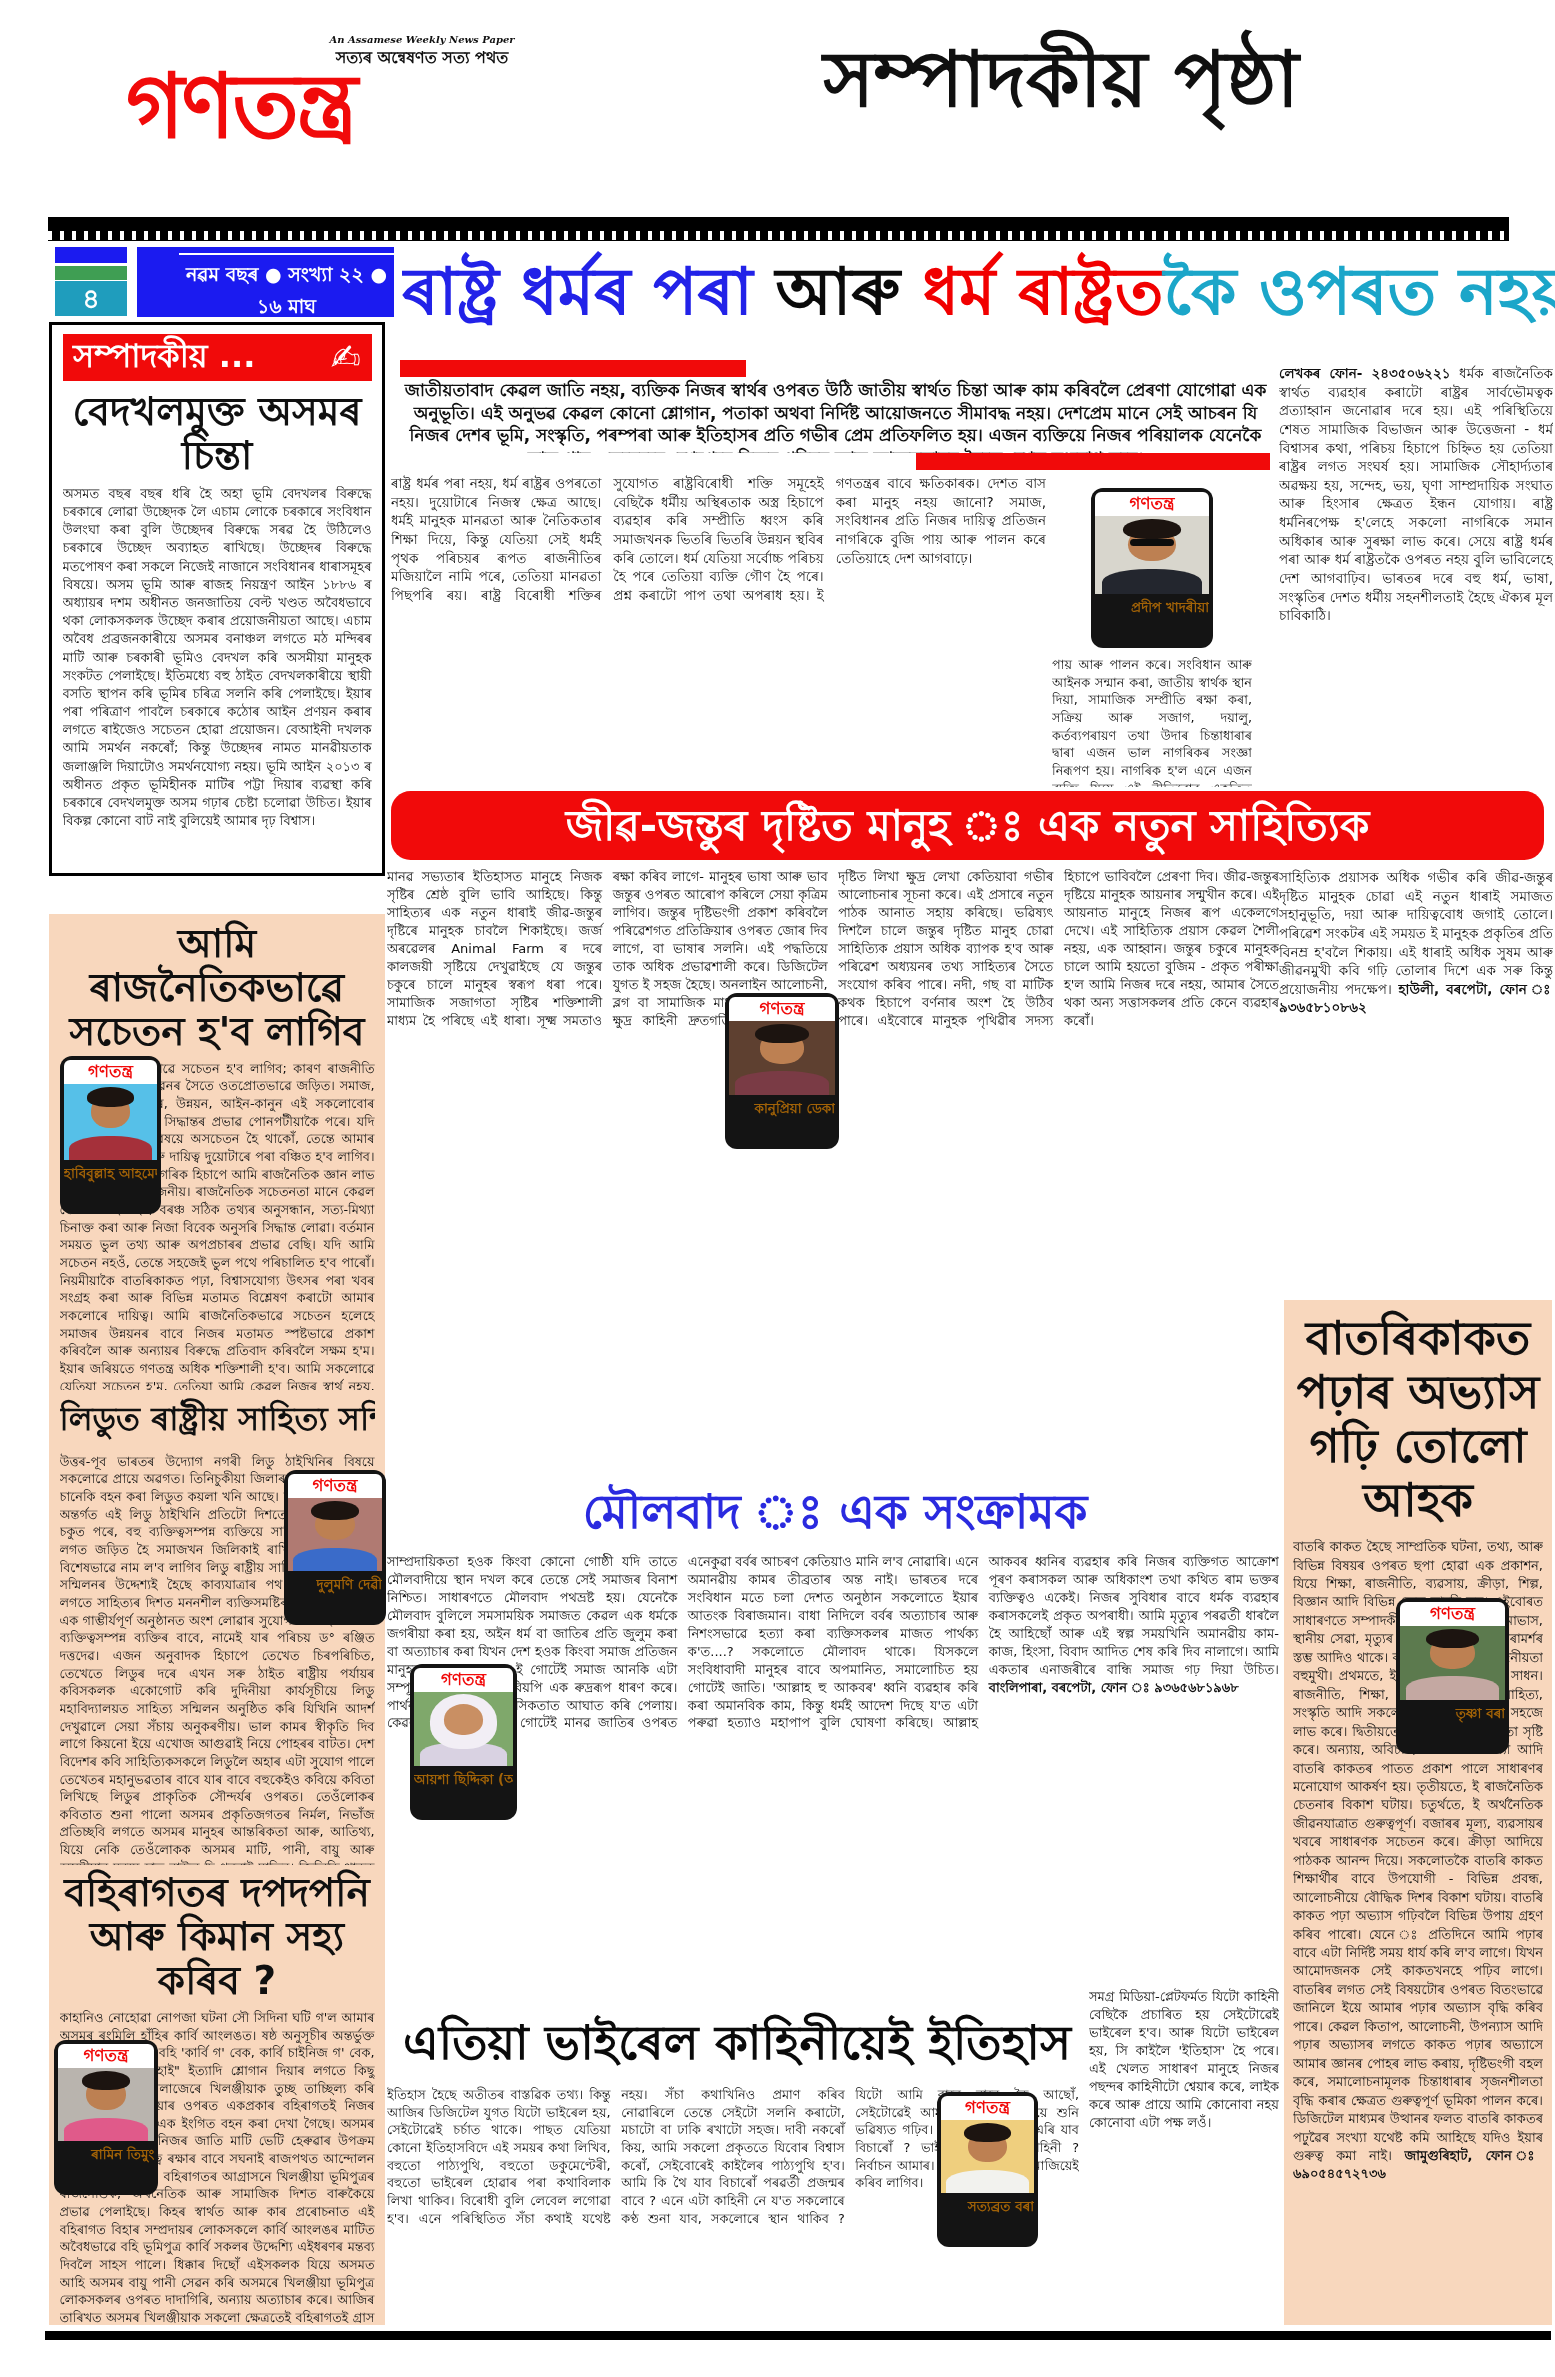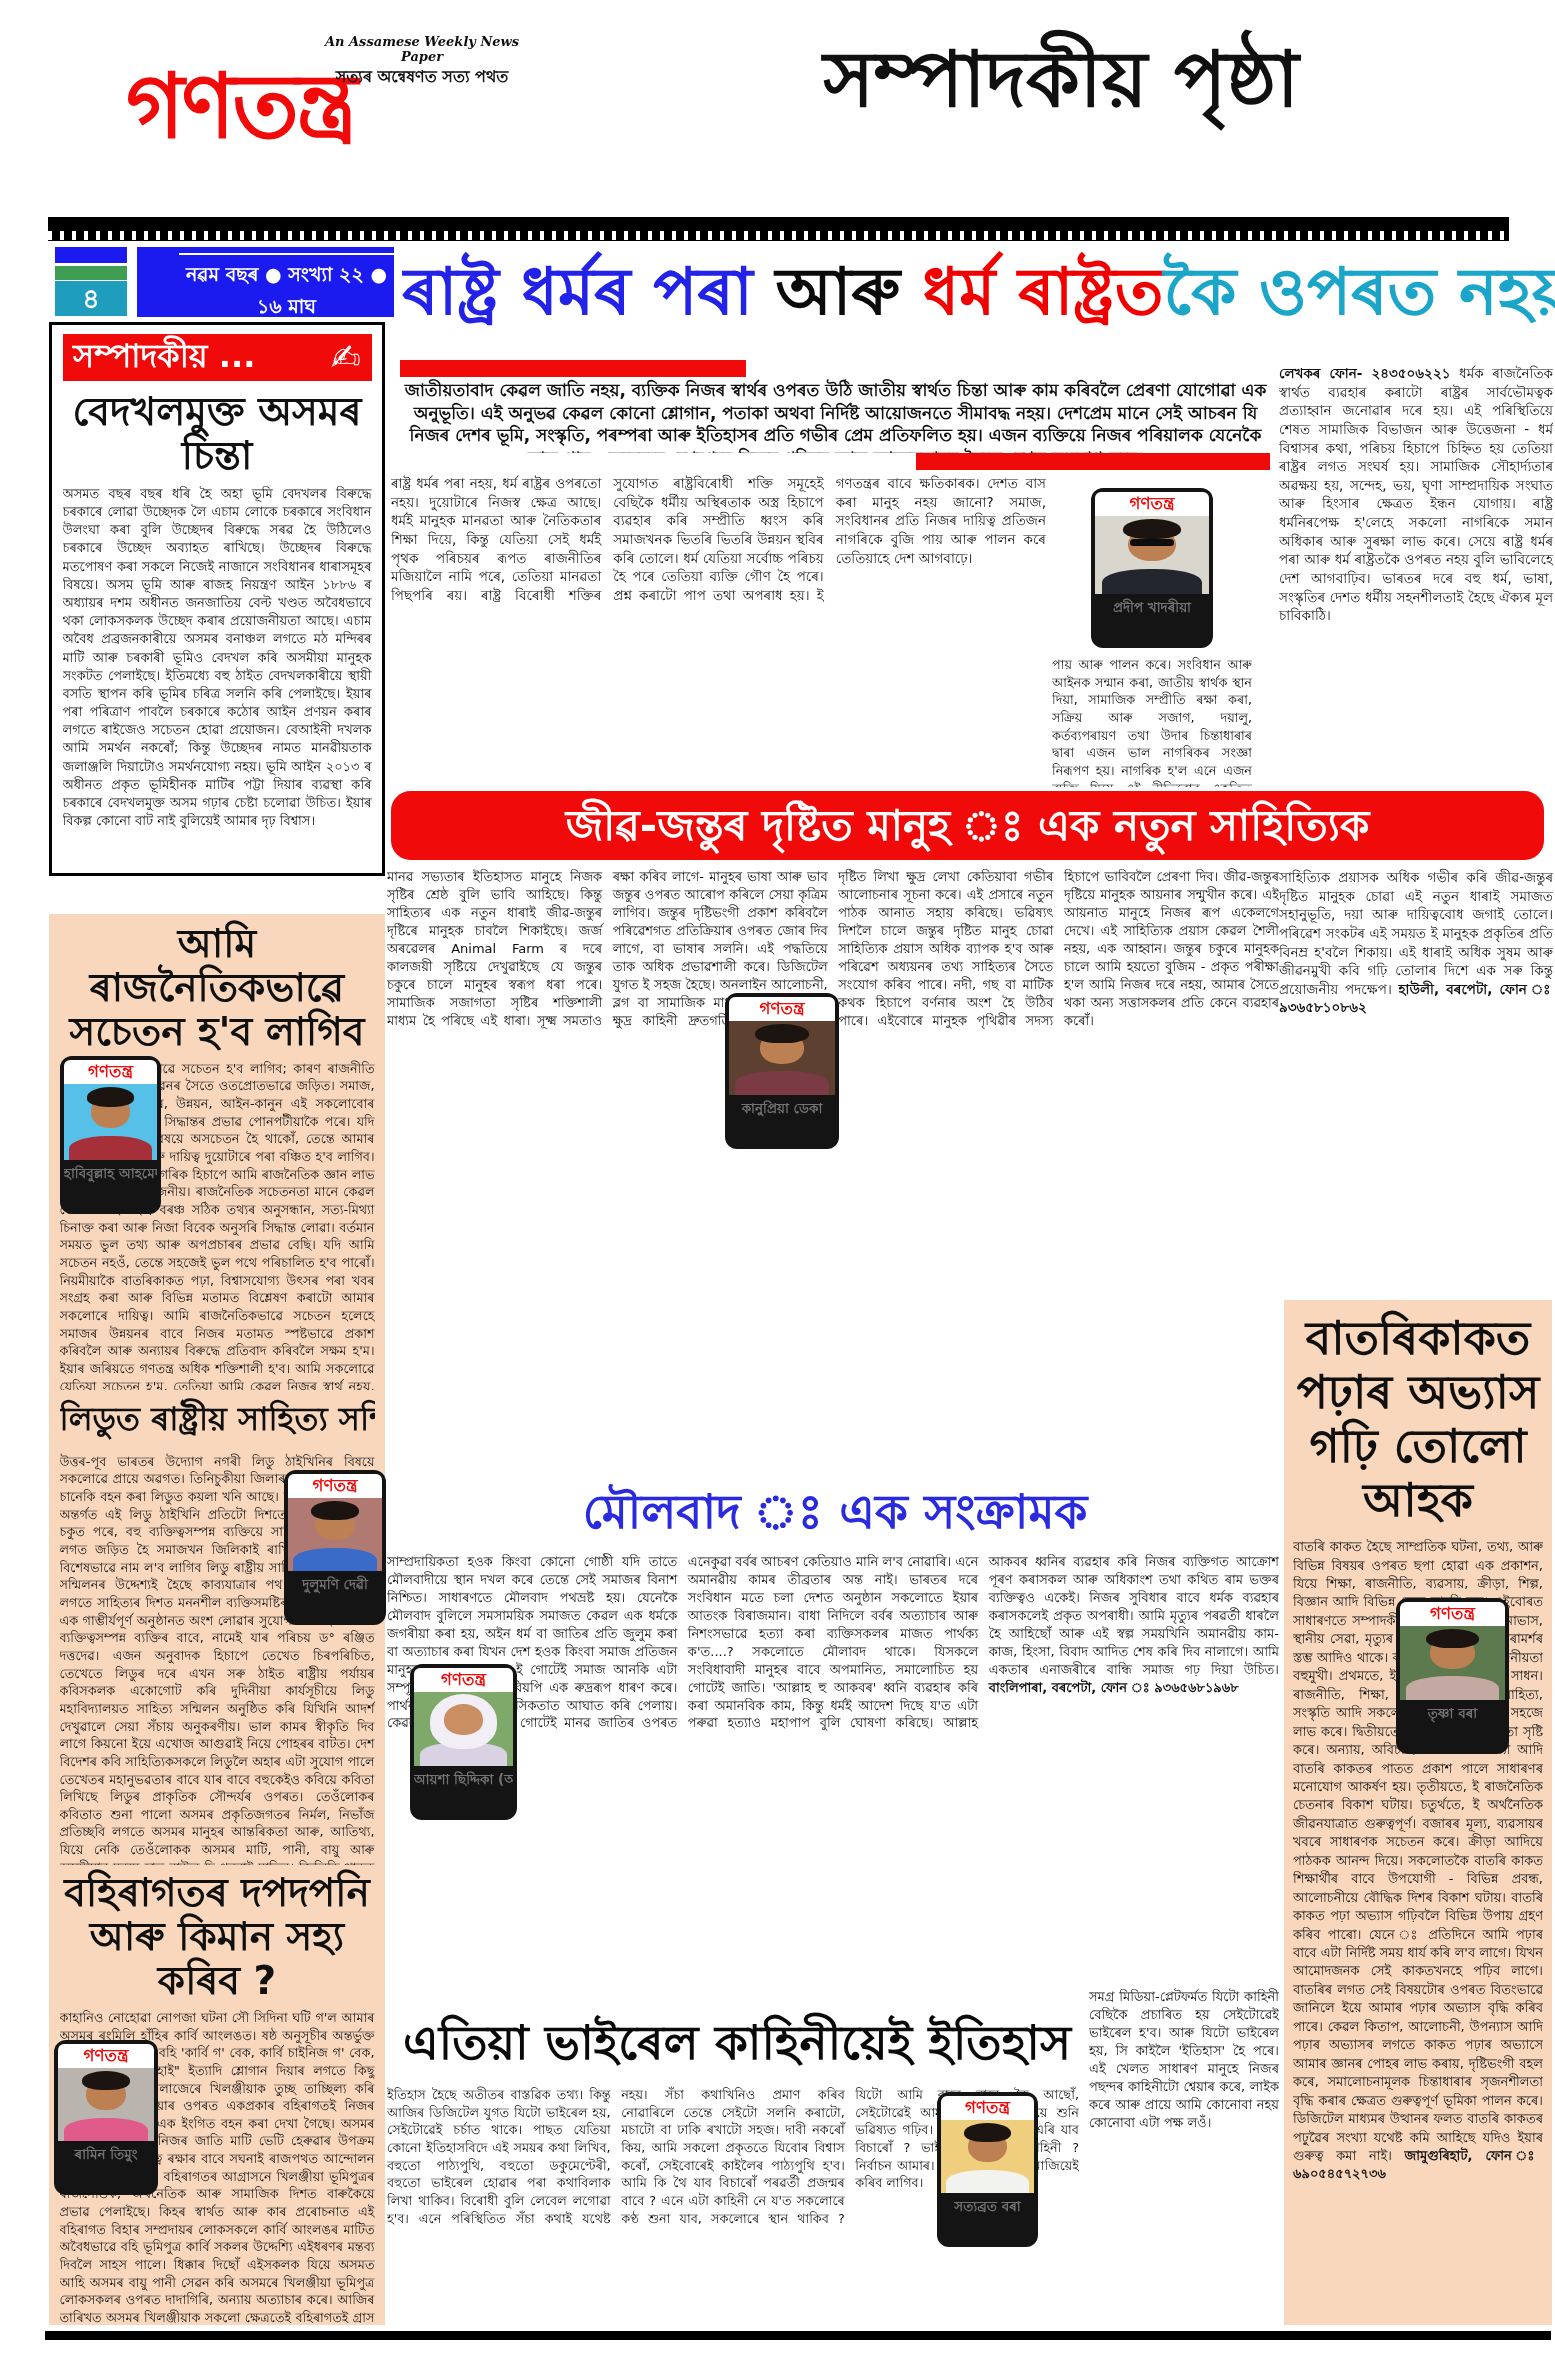--- a/index.html
+++ b/index.html
@@ -6,21 +6,21 @@
   html,body { width:1555px; height:2377px; }
   body { position:relative; background:#ffffff; color:#101010;
          font-family:"DejaVu Sans", sans-serif; overflow:hidden; }
   .abs { position:absolute; }
 
   
   .logo-wrap { left:126px; top:29px; width:399px; height:164px; }
   .logo-text { position:absolute; left:0; bottom:6px; font-size:89px; font-weight:bold;
                color:#f10a0a; letter-spacing:-3px; white-space:nowrap; }
   .logo-tags { position:absolute; left:187px; top:4.5px; width:218px; text-align:center; }
-  .logo-tag-en { font-family:"DejaVu Serif", serif; font-style:italic; font-weight:bold; font-size:13px; }
+  .logo-tag-en { font-family:"DejaVu Serif", serif; font-style:italic; font-weight:bold; font-size:10px; }
   .logo-tag-as { font-size:16px; font-weight:bold; }
   .page-title { left:662px; top:19.6px; width:798px; height:113px; text-align:center;
                 font-size:77px; font-weight:bold; white-space:nowrap; }
 
   .comb { left:48px; top:217px; width:1461px; height:24px; background:#000; }
   .comb-ticks { position:absolute; left:0; bottom:1.5px; width:100%; height:9px;
                 background:repeating-linear-gradient(90deg,#fff 0 3.8px,#000 3.8px 12px); }
 
   
   .flag-blue  { left:55px;  top:247px; width:72px; height:16px; background:#1b1bf0; }
@@ -101,21 +101,21 @@
   .read-body { font-size:13px; line-height:1.42; text-align:justify; height:813px; overflow:hidden; }
 
   .bottom-rule { left:45px; top:2331px; width:1506px; height:9px; background:#000; }
 
   
   .photo { position:absolute; background:#141414; border-radius:12px; padding:3.8px; z-index:6; }
   .photo .plogo { height:24px; background:#fff; border-radius:6px 6px 0 0; display:flex;
                   align-items:center; justify-content:center; }
   .photo .plogo span { color:#f10a0a; font-weight:bold; font-size:16.6px; line-height:1; }
   .photo .pic { position:relative; height:calc(100% - 74px); overflow:hidden; background:#9ab; }
-  .photo .pcap { height:25.6px; color:#737373; text-align:center; font-size:13.5px; font-weight:bold;
+  .photo .pcap { height:25.6px; color:#a16207; text-align:right; font-size:13.5px; font-weight:bold;
                  line-height:27px; white-space:nowrap; overflow:hidden; }
   .pic .head  { position:absolute; left:29%; top:14%; width:42%; height:44%;
                 background:#bd8052; border-radius:50% 50% 46% 46%; }
   .pic .hair  { position:absolute; left:25%; top:4%; width:50%; height:26%;
                 background:#1c1410; border-radius:50% 50% 42% 42%; }
   .pic .torso { position:absolute; left:6%; bottom:-4%; width:88%; height:36%;
                 border-radius:46% 46% 0 0; background:#666; }
   .pic .shades{ position:absolute; left:31%; top:30%; width:38%; height:9%;
                 background:#0d0d0d; border-radius:3.8px; }
   .pic .hijab { position:absolute; left:16%; top:3%; width:68%; height:74%;

